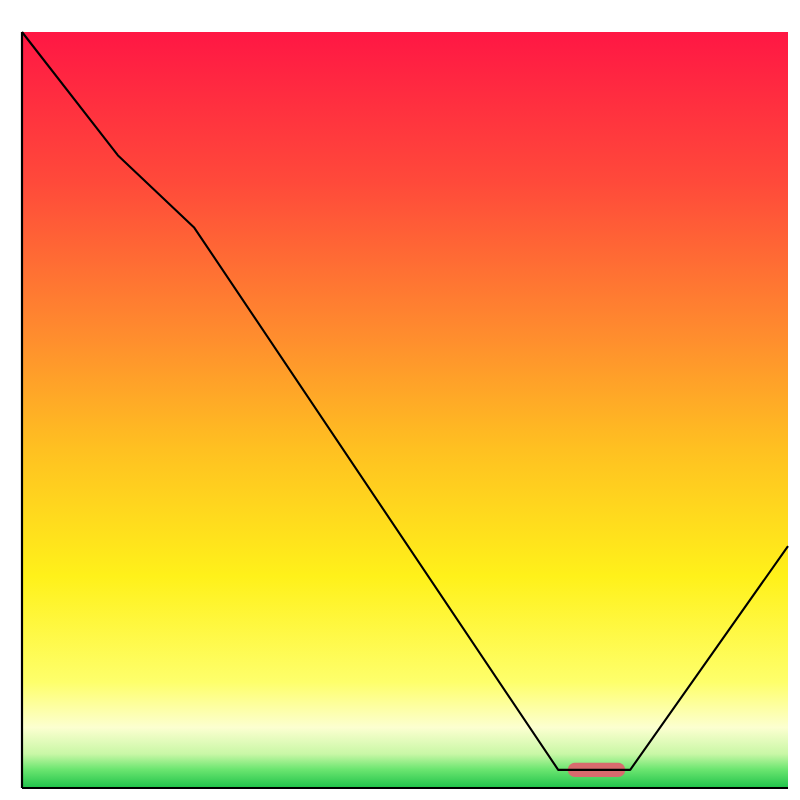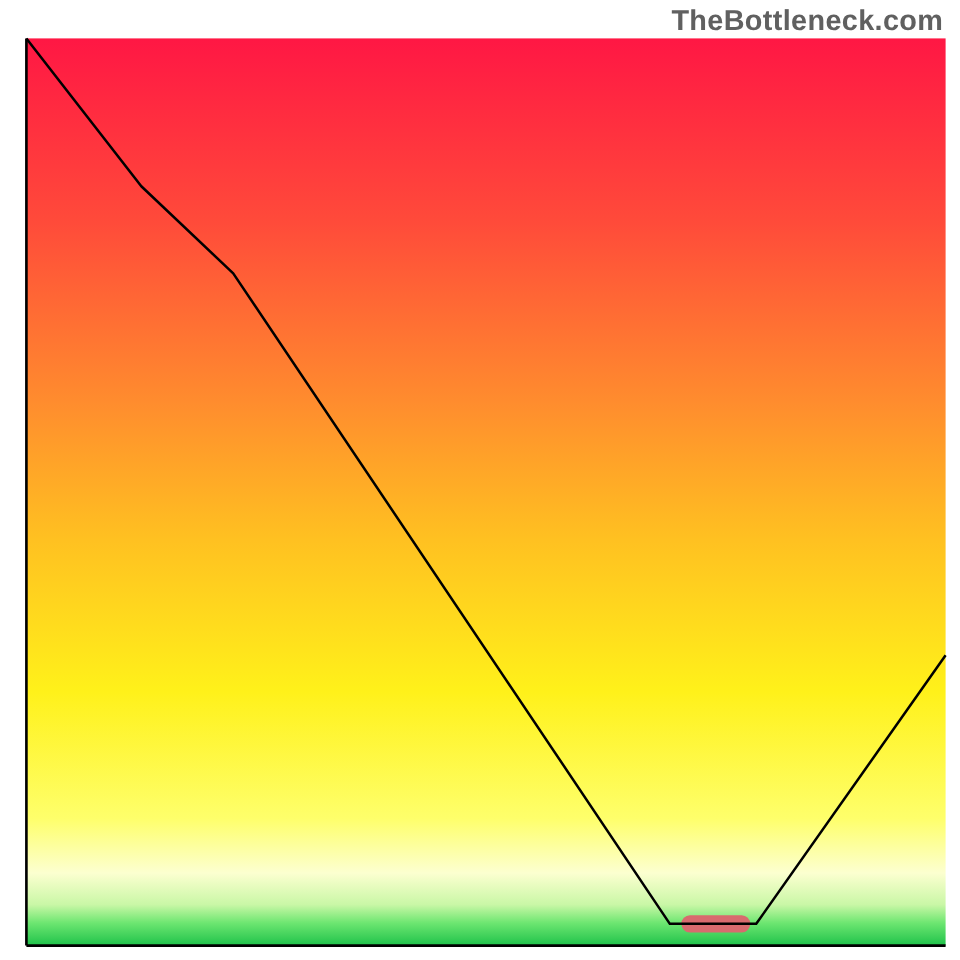--- a/index.html
+++ b/index.html
@@ -33,21 +33,20 @@
     width: 800px;
     height: 800px;
     display: block;
   }
 </style>
 </head>
 <body>
 
 <div class="frame">
 
-  <div class="watermark">TheBottleneck.com</div>
 
   <svg class="plot" viewBox="0 0 800 800" preserveAspectRatio="none">
     <defs>
       <linearGradient id="bg-grad" x1="0" y1="0" x2="0" y2="1">
 
       <stop offset="0%" stop-color="#ff1744"></stop>
           <stop offset="20%" stop-color="#ff4a3a"></stop>
           <stop offset="40%" stop-color="#ff8c2e"></stop>
           <stop offset="55.00000000000001%" stop-color="#ffc021"></stop>
           <stop offset="72%" stop-color="#fff11a"></stop>

